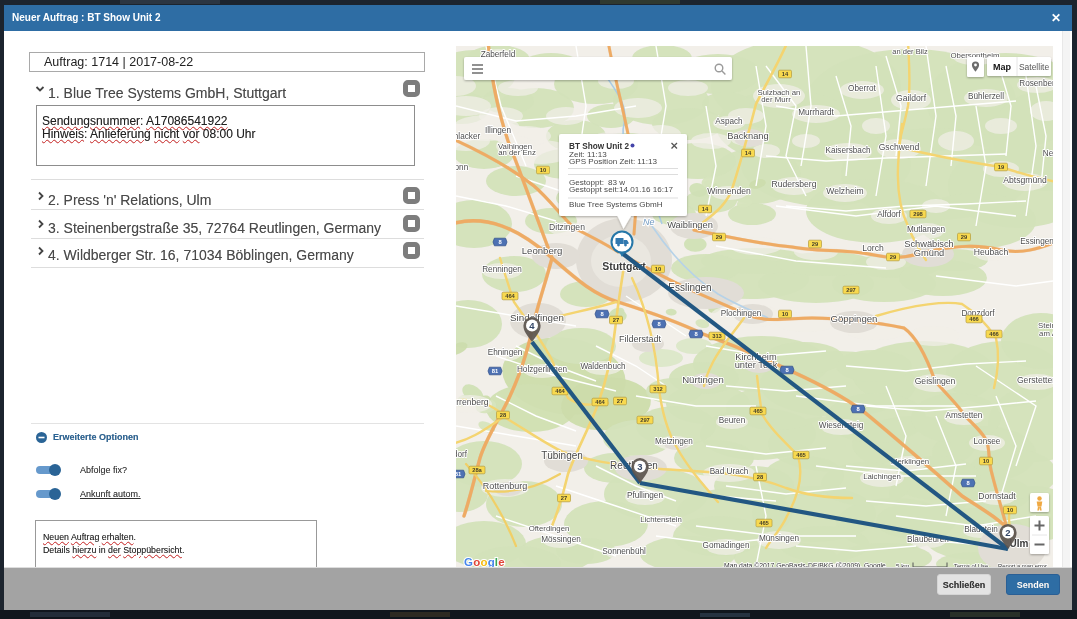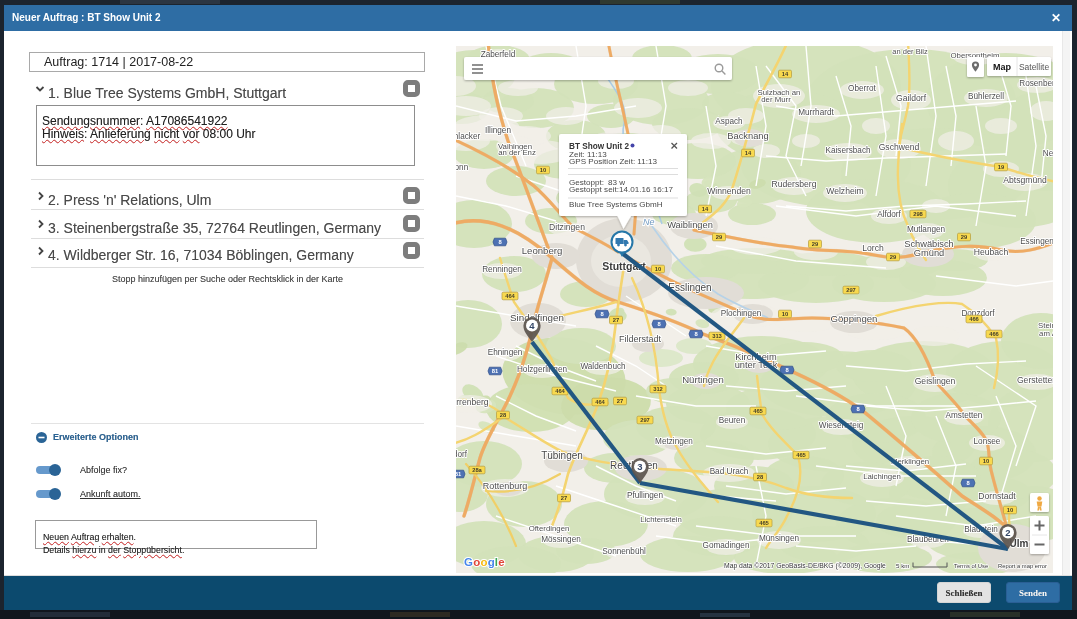--- a/index.html
+++ b/index.html
@@ -18,23 +18,23 @@
 .ebox { position:absolute; left:32px; top:100px; width:379px; height:61px; border:1px solid #8d8d8d;
   font-size:12px; color:#222; padding:9px 0 0 5px; line-height:13px; }
 .sp { text-decoration:underline; text-decoration-style:wavy; text-decoration-color:#e03c3c;
   text-decoration-thickness:1px; }
 #hint { position:absolute; left:27px; top:269px; width:393px; text-align:center; font-size:9px; color:#444; }
 #advsep { position:absolute; left:27px; top:418px; width:393px; border-top:1px solid #e3e3e3; }
 #adv { position:absolute; left:27px; top:427px; font-size:9px; font-weight:bold; color:#2a6496; }
 .tgl { position:absolute; left:32px; width:23px; height:8px; border-radius:4px; background:#6699cc; }
 .knob { position:absolute; left:13px; top:-2px; width:12px; height:12px; border-radius:50%; background:#2a6496; }
 .tlabel { position:absolute; left:76px; font-size:9px; color:#333; }
-#notebox { position:absolute; left:31px; top:515px; width:282px; height:29px; border:1px solid #999;
+#notebox { position:absolute; left:31px; top:515px; width:282px; height:49px; border:1px solid #999;
   font-size:8.8px; color:#222; padding:10px 0 0 7px; line-height:13px; }
-#footer { position:absolute; left:0; bottom:0; width:100%; height:35px; background:#0c4a6e; border-top:1px solid #ddd;font-family:Liberation Serif, serif; }
+#footer { position:absolute; left:0; bottom:0; width:100%; height:43px; background:#a3a3a3; border-top:1px solid #ddd; }
 .btn { position:absolute; top:6px; height:21px; border-radius:3px; font-size:9px; font-weight:bold;
   text-align:center; line-height:21px; }
 #bclose { right:81px; width:54px; background:#e3e3e3; color:#333; border:1px solid #d5d5d5; }
 #bsend { right:12px; width:54px; background:#2e6da4; color:#fff; border:1px solid #2a5f95; }
 #mapwrap { position:absolute; left:452px; top:41px; width:597px; height:527px; filter:saturate(0.93); }
 .bgbit { position:absolute; }
 </style></head>
 <body>
 <div class="bgbit" style="left:0;top:610px;width:1077px;height:9px;background:#11161d;"></div>
 <div class="bgbit" style="left:30px;top:612px;width:80px;height:5px;background:#232c38;"></div>
@@ -65,21 +65,20 @@
     </svg>
 <div class="row" style="left:44px;top:215px;text-align:right;">3. Steinenbergstraße 35, 72764 Reutlingen, Germany</div>
 <div class="sqicon" style="top:210px;"></div>
 <div class="sep" style="top:233px;"></div>
 <svg class="chev" style="left:32px;top:241px;" viewBox="0 0 10 10">
       <path d="M3,1.5 L6.5,5 L3,8.5" fill="none" stroke="#444" stroke-width="1.8"></path>
     </svg>
 <div class="row" style="left:44px;top:242px;">4. Wildberger Str. 16, 71034 Böblingen, Germany</div>
 <div class="sqicon" style="top:237px;"></div>
 <div class="sep" style="top:262px;"></div>
-<div id="hint">Stopp hinzufügen per Suche oder Rechtsklick in der Karte</div>
 <div id="advsep"></div>
 <svg style="position:absolute;left:32px;top:427px;width:11px;height:11px;" viewBox="0 0 11 11">
 <circle cx="5.5" cy="5.5" r="5.5" fill="#2a6496"></circle>
       <rect x="2.5" y="4.7" width="6" height="1.6" fill="#fff"></rect>
     </svg>
 <div id="adv" style="left:49px;">Erweiterte Optionen</div>
 <div class="tgl" style="top:461px;">
       <div class="knob"></div>
     </div>
 <div class="tlabel" style="top:460px;text-align:right;">Abfolge fix?</div>

